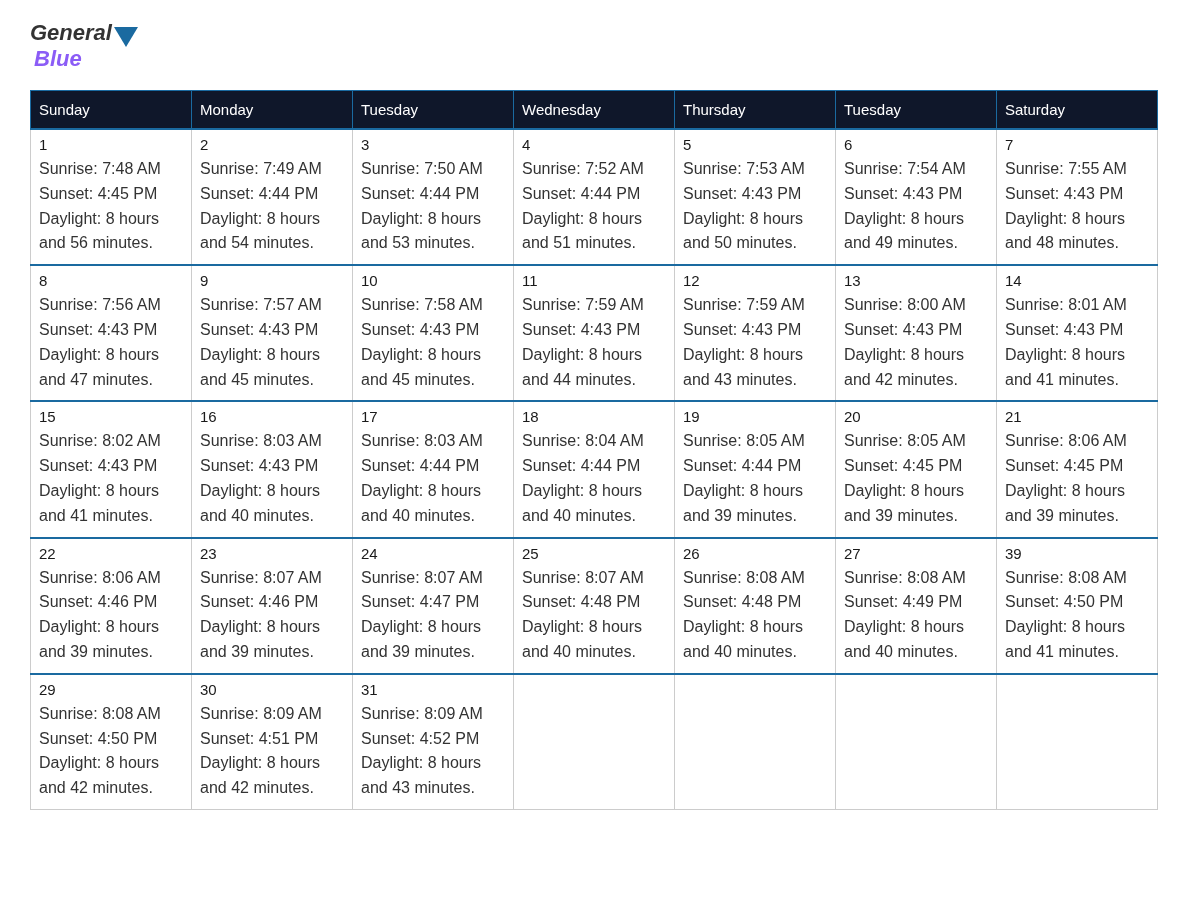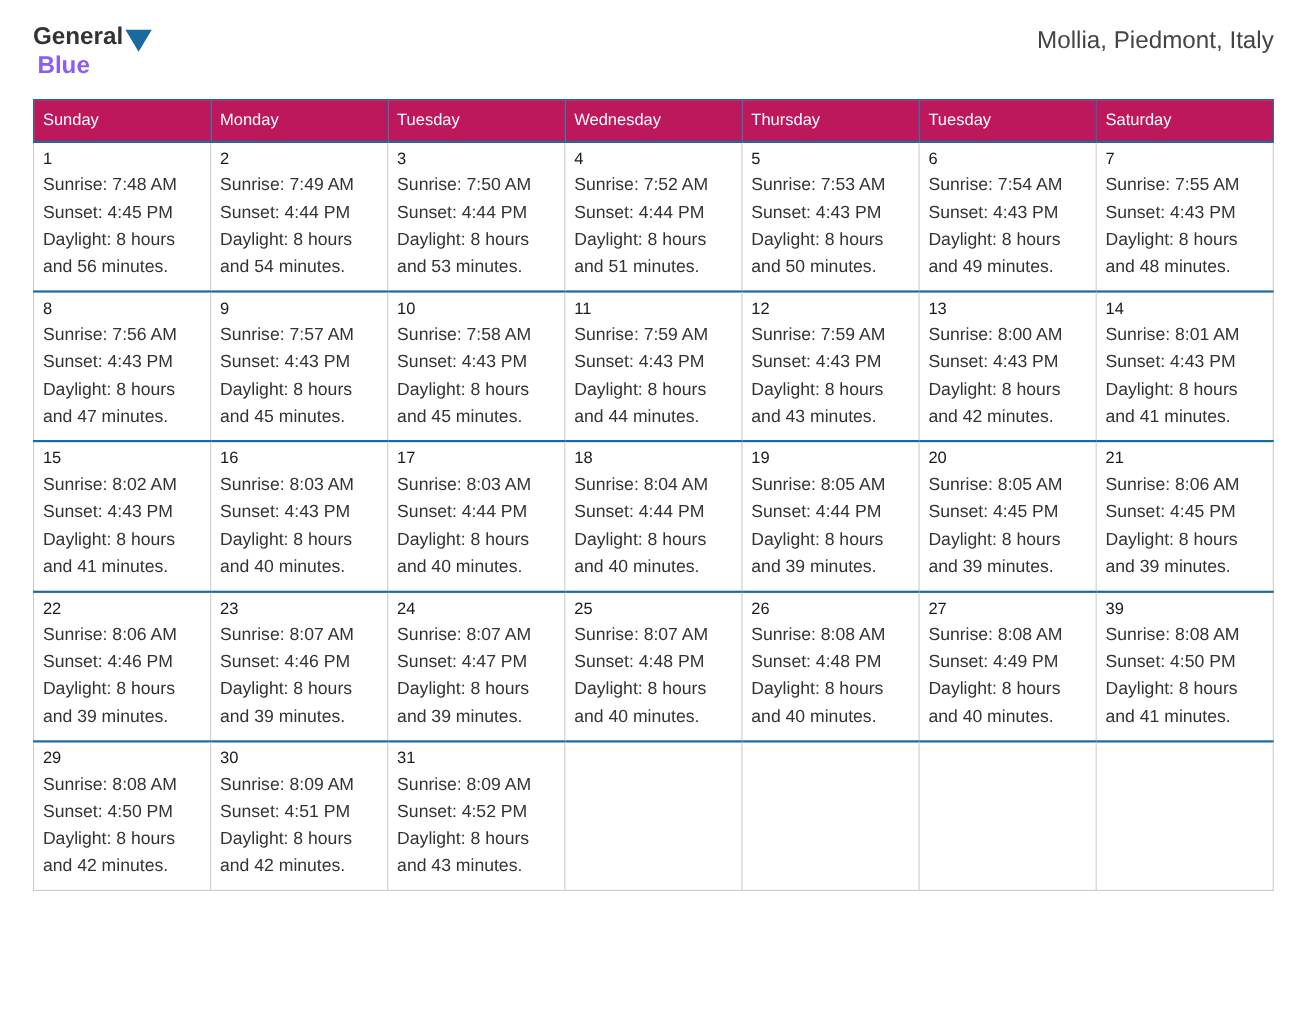--- a/index.html
+++ b/index.html
@@ -13,20 +13,21 @@
     .header {
       display: flex;
       justify-content: space-between;
       align-items: flex-start;
       margin-bottom: 18px;
     }
     .logo {
       display: flex;
       flex-direction: column;
       align-items: flex-start;
+      font-style: italic;
     }
     .logo-text {
       display: flex;
       align-items: center;
       font-size: 22px;
       font-weight: bold;
       color: #333;
     }
     .logo-general { color: #333; }
     .logo-triangle {
@@ -58,21 +59,21 @@
       font-size: 22px;
       color: #444;
       margin-top: 4px;
     }
     table {
       width: 100%;
       border-collapse: collapse;
       table-layout: fixed;
     }
     thead tr th {
-      background-color: #be185d;
+      background-color: #0f172a;
       color: #ffffff;
       padding: 10px 8px;
       font-size: 15px;
       font-weight: normal;
       text-align: left;
       border: 1px solid #1a6aa0;
     }
     tbody tr td {
       vertical-align: top;
       padding: 6px 8px 8px 8px;
@@ -104,21 +105,20 @@
 
 <div class="header">
   <div class="logo">
     <div class="logo-text">
       <span class="logo-general">General</span>
       <span class="logo-triangle"></span>
     </div>
     <span class="logo-blue">Blue</span>
   </div>
   <div class="title-block">
-    <div class="location">Mollia, Piedmont, Italy</div>
   </div>
 </div>
 
 <table>
   <thead>
     <tr>
       <th>Sunday</th>
       <th>Monday</th>
       <th>Tuesday</th>
       <th>Wednesday</th>

